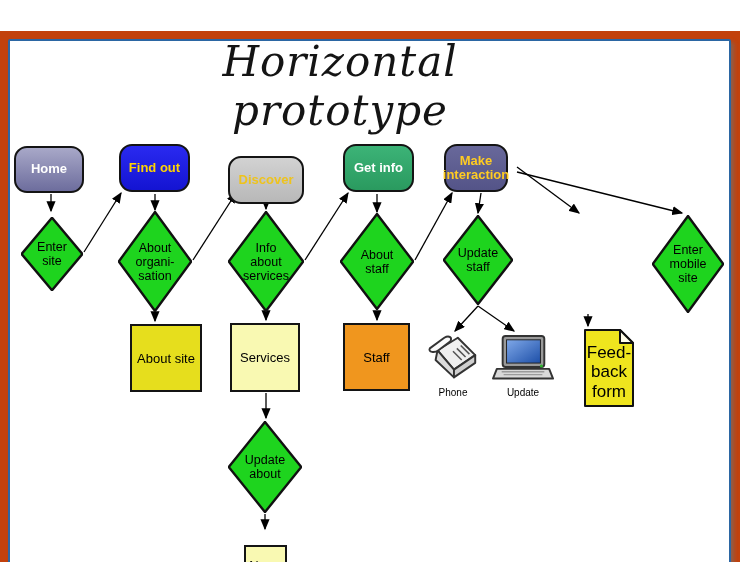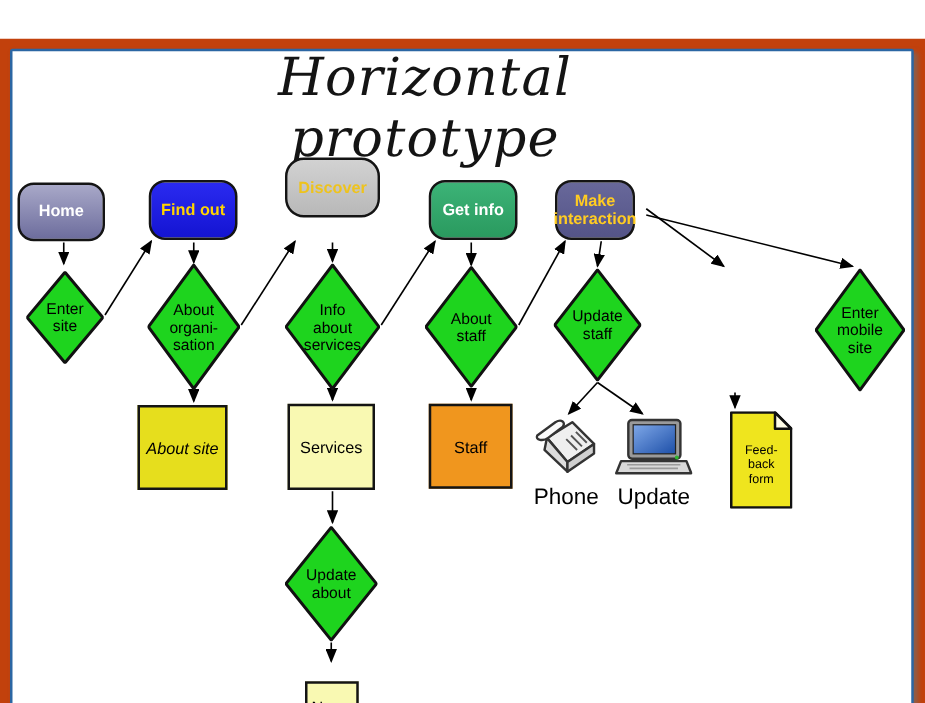--- a/index.html
+++ b/index.html
@@ -5,53 +5,53 @@
   html,body{margin:0;padding:0;background:#fff;}
   .stage{position:relative;width:740px;height:562px;font-family:"Liberation Sans",sans-serif;overflow:hidden;background:#c2410c;margin-top:31px;}
   .frame{position:absolute;left:8px;top:8px;width:719px;height:538px;border:2px solid #2b66a3;border-radius:2px;box-shadow:3px 3px 4px rgba(110,110,110,.65);background:#fff;}
   .title{position:absolute;left:120px;top:6px;width:440px;text-align:center;font-family:"DejaVu Serif",serif;font-style:italic;font-size:42px;color:#141414;letter-spacing:1px;}
   .wires{position:absolute;left:0;top:0;width:740px;height:562px;pointer-events:none;}
 
   
   .page{position:absolute;border:2px solid #141414;border-radius:13px;display:flex;align-items:center;justify-content:center;text-align:center;font-weight:bold;font-size:13px;line-height:1.1;white-space:pre-line;box-sizing:border-box;}
   .p-home{left:14px;top:115px;width:70px;height:47px;background:linear-gradient(#a8a8c8,#6d6d9d);color:#fff;}
   .p-findout{left:119px;top:113px;width:71px;height:48px;background:linear-gradient(#2a2af0,#1414d2);color:#ffd400;}
-  .p-discover{left:228px;top:95px;width:76px;height:48px;background:linear-gradient(#d2d2d2,#b8b8b8);color:#eec31d;border-radius:15px;}
+  .p-discover{left:228px;top:125px;width:76px;height:48px;background:linear-gradient(#d2d2d2,#b8b8b8);color:#eec31d;}
   .p-getinfo{left:343px;top:113px;width:71px;height:48px;background:linear-gradient(#3cb377,#2a9a5f);color:#fff;}
   .p-make{left:444px;top:113px;width:64px;height:48px;background:linear-gradient(#68689a,#545488);color:#ffcc22;}
 
   
   .dia{position:absolute;}
   .dia svg{position:absolute;left:0;top:0;width:100%;height:100%;}
   .dia polygon{fill:#1ed41e;stroke:#111;stroke-width:2.4;vector-effect:non-scaling-stroke;}
   .dlabel{position:absolute;left:0;top:0;width:100%;height:100%;display:flex;align-items:center;justify-content:center;text-align:center;font-size:12.5px;line-height:1.12;color:#000;white-space:pre-line;}
   .d-enter{left:21px;top:186px;width:62px;height:74px;}
   .d-org{left:118px;top:180px;width:74px;height:101px;}
   .d-info{left:228px;top:180px;width:76px;height:101px;}
   .d-staff{left:340px;top:182px;width:74px;height:97px;}
   .d-contact{left:443px;top:184px;width:70px;height:90px;}
   .d-leave{left:550px;top:184px;width:76px;height:98px;}
   .d-mobile{left:652px;top:184px;width:72px;height:98px;}
   .d-update{left:228px;top:390px;width:74px;height:92px;}
 
   
   .screen{position:absolute;border:2px solid #141414;display:flex;align-items:center;justify-content:center;text-align:center;font-size:13px;color:#000;box-sizing:border-box;}
-  .s-about{left:110px;top:293px;width:72px;height:68px;background:#e6de1d;font-style:italic;}
+  .s-about{left:130px;top:293px;width:72px;height:68px;background:#e6de1d;}
   .s-services{left:230px;top:292px;width:70px;height:69px;background:#f9f9b2;}
   .s-staff{left:343px;top:292px;width:67px;height:68px;background:#f0961e;}
   .s-news{left:244px;top:514px;width:43px;height:41px;background:#f9f9b2;}
 
   
   .doc{position:absolute;left:584px;top:298px;width:50px;height:78px;}
   .doc svg{position:absolute;left:0;top:0;width:100%;height:100%;}
-  .doc .dlabel{font-size:10px;padding-top:8px;box-sizing:border-box;}
+  .doc .dlabel{font-size:17px;padding-top:8px;box-sizing:border-box;}
 
   
   .icon{position:absolute;}
-  .icon-label{position:absolute;text-align:center;font-size:18px;color:#000;}
+  .icon-label{position:absolute;text-align:center;font-size:10px;color:#000;}
   .phone-ic{left:424px;top:299px;width:58px;height:55px;}
   .phone-lb{left:420px;top:356px;width:66px;}
   .email-ic{left:492px;top:303px;width:62px;height:51px;}
   .email-lb{left:492px;top:356px;width:62px;}
 </style>
 </head>
 <body>
 
 <div class="stage">
   <div class="frame"></div>

